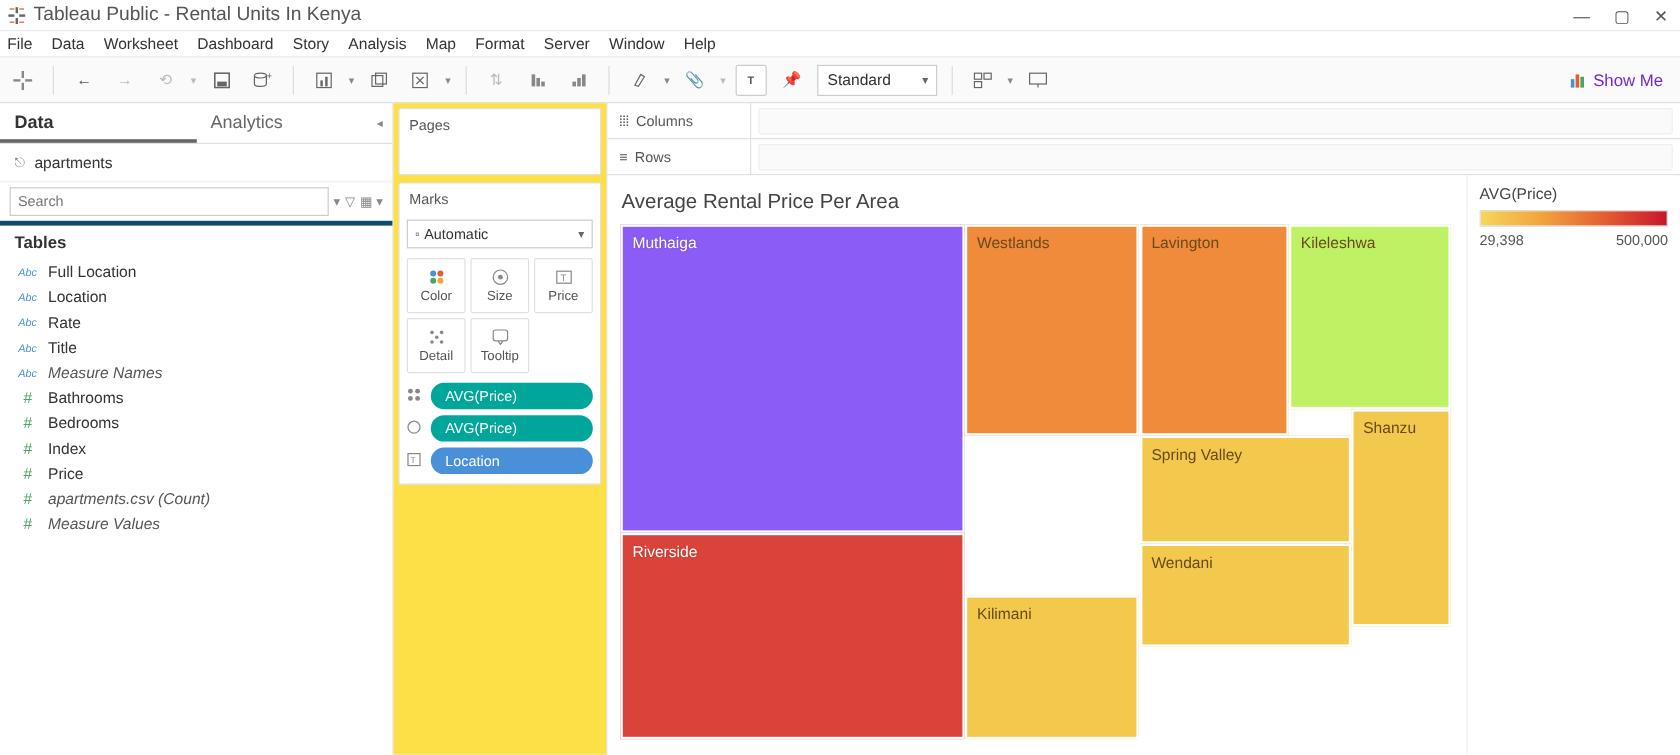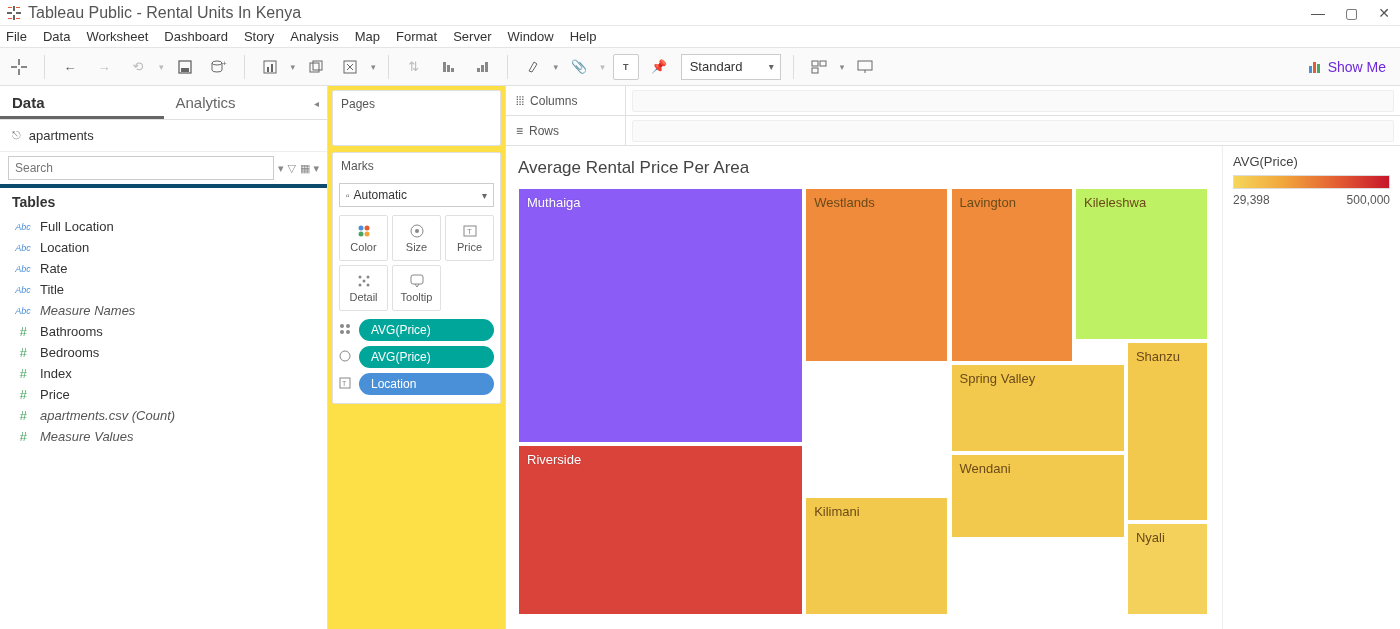--- a/index.html
+++ b/index.html
@@ -405,21 +405,20 @@
         <div class="treemap" id="treemap">
             <div class="tm-cell" style="left: 0%; top: 0%; width: 41.5%; height: 60%; background: #8b5cf6;">Muthaiga</div>
             <div class="tm-cell" style="left: 0%; top: 60%; width: 41.5%; height: 40%; background: rgb(217, 67, 58);">Riverside</div>
             <div class="tm-cell dark-txt" style="left: 41.5%; top: 0%; width: 21%; height: 41%; background: rgb(239, 139, 58);">Westlands</div>
             <div class="tm-cell dark-txt" style="left: 62.5%; top: 0%; width: 18%; height: 41%; background: rgb(239, 139, 58);">Lavington</div>
             <div class="tm-cell dark-txt" style="left: 80.5%; top: 0%; width: 19.5%; height: 36%; background: #bef264;">Kileleshwa</div>
             <div class="tm-cell dark-txt" style="left: 62.5%; top: 41%; width: 25.5%; height: 21%; background: rgb(243, 201, 77);">Spring Valley</div>
             <div class="tm-cell dark-txt" style="left: 88%; top: 36%; width: 12%; height: 42%; background: rgb(243, 201, 77);">Shanzu</div>
             <div class="tm-cell dark-txt" style="left: 41.5%; top: 72%; width: 21%; height: 28%; background: rgb(243, 201, 77);">Kilimani</div>
             <div class="tm-cell dark-txt" style="left: 62.5%; top: 62%; width: 25.5%; height: 20%; background: rgb(243, 201, 77);">Wendani</div>
-            <div class="tm-cell dark-txt" style="left: 88%; top: 78%; width: 12%; height: 22%; background: rgb(244, 209, 90);">Nyali</div>
           </div>
       </div>
       <div class="legend">
         <div class="ltitle">AVG(Price)</div>
         <div class="gradient"></div>
         <div class="scale">
           <span>29,398</span>
           <span>500,000</span>
         </div>
       </div>

